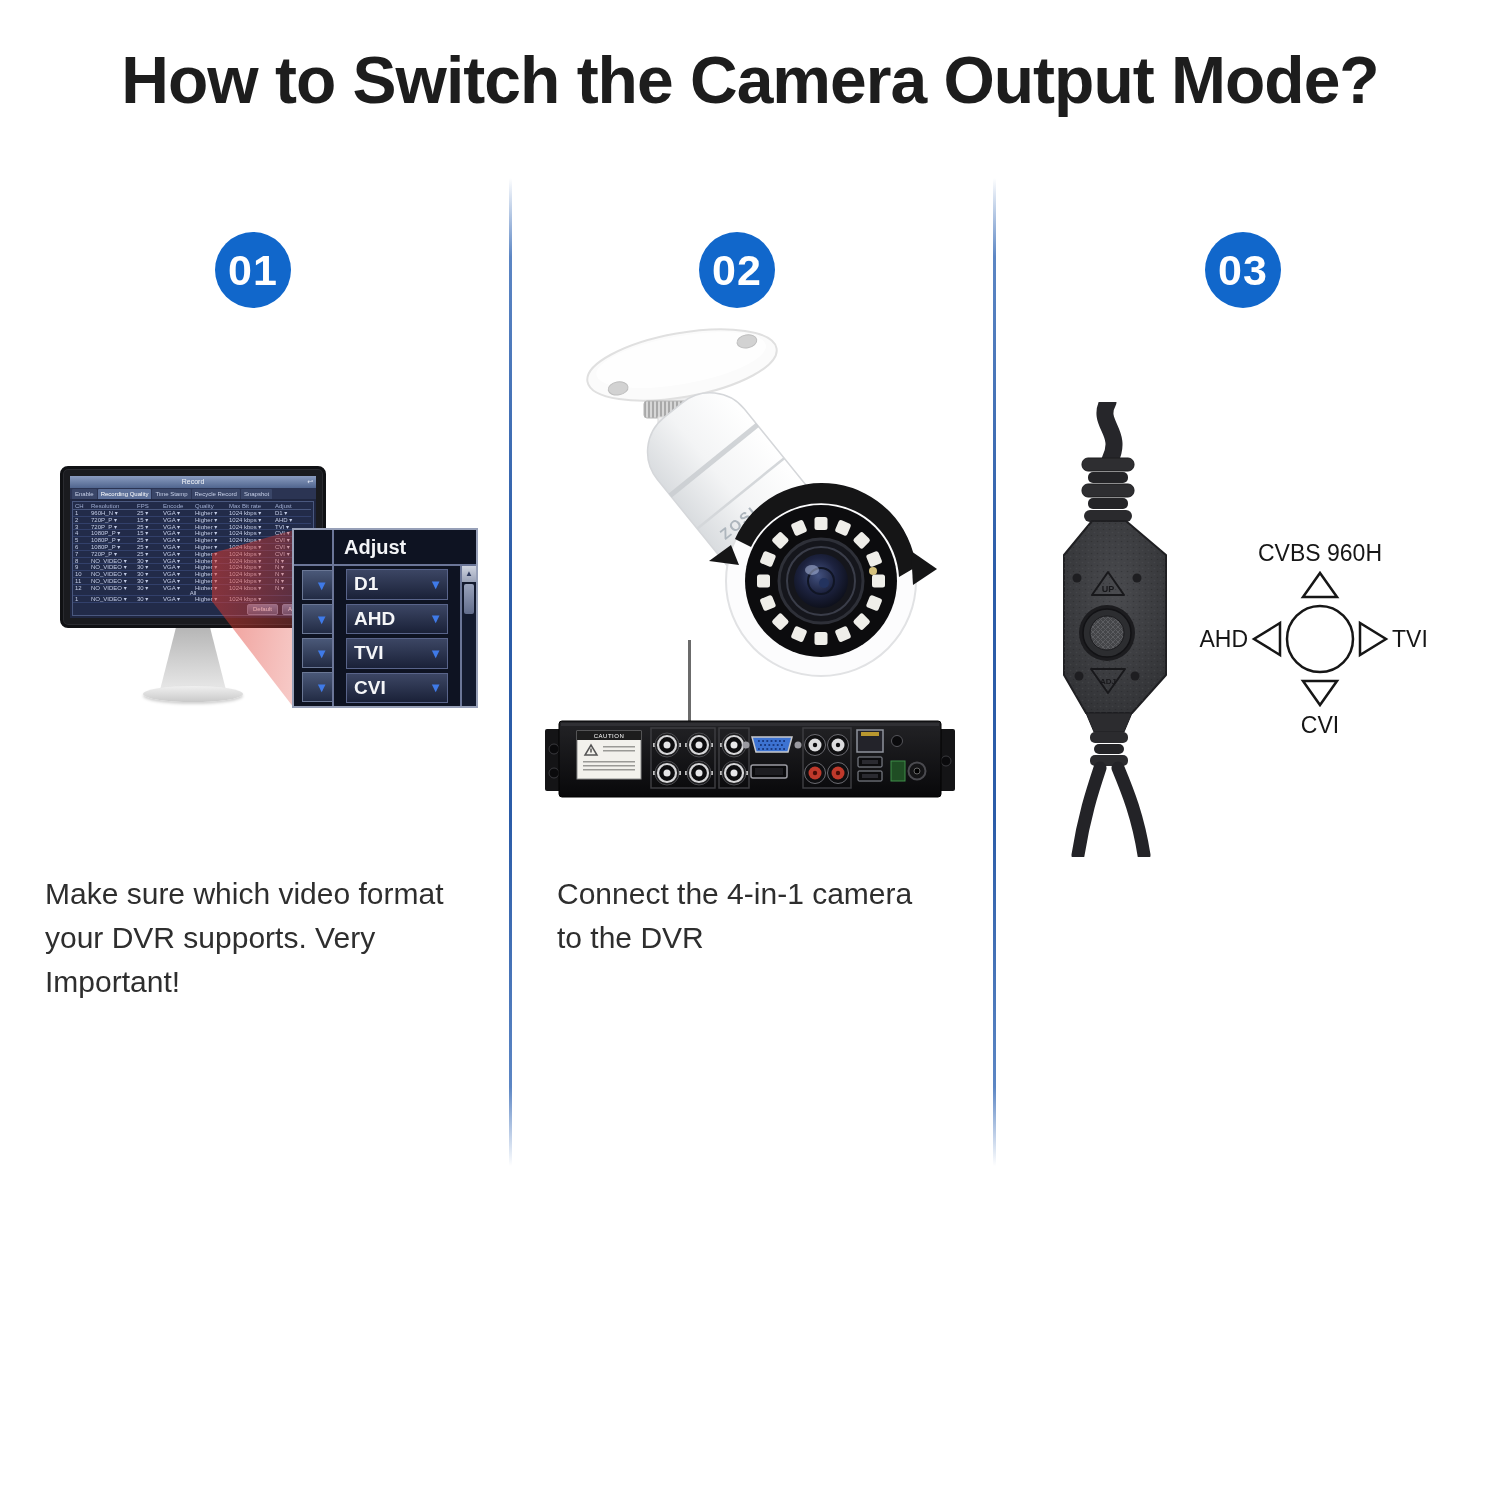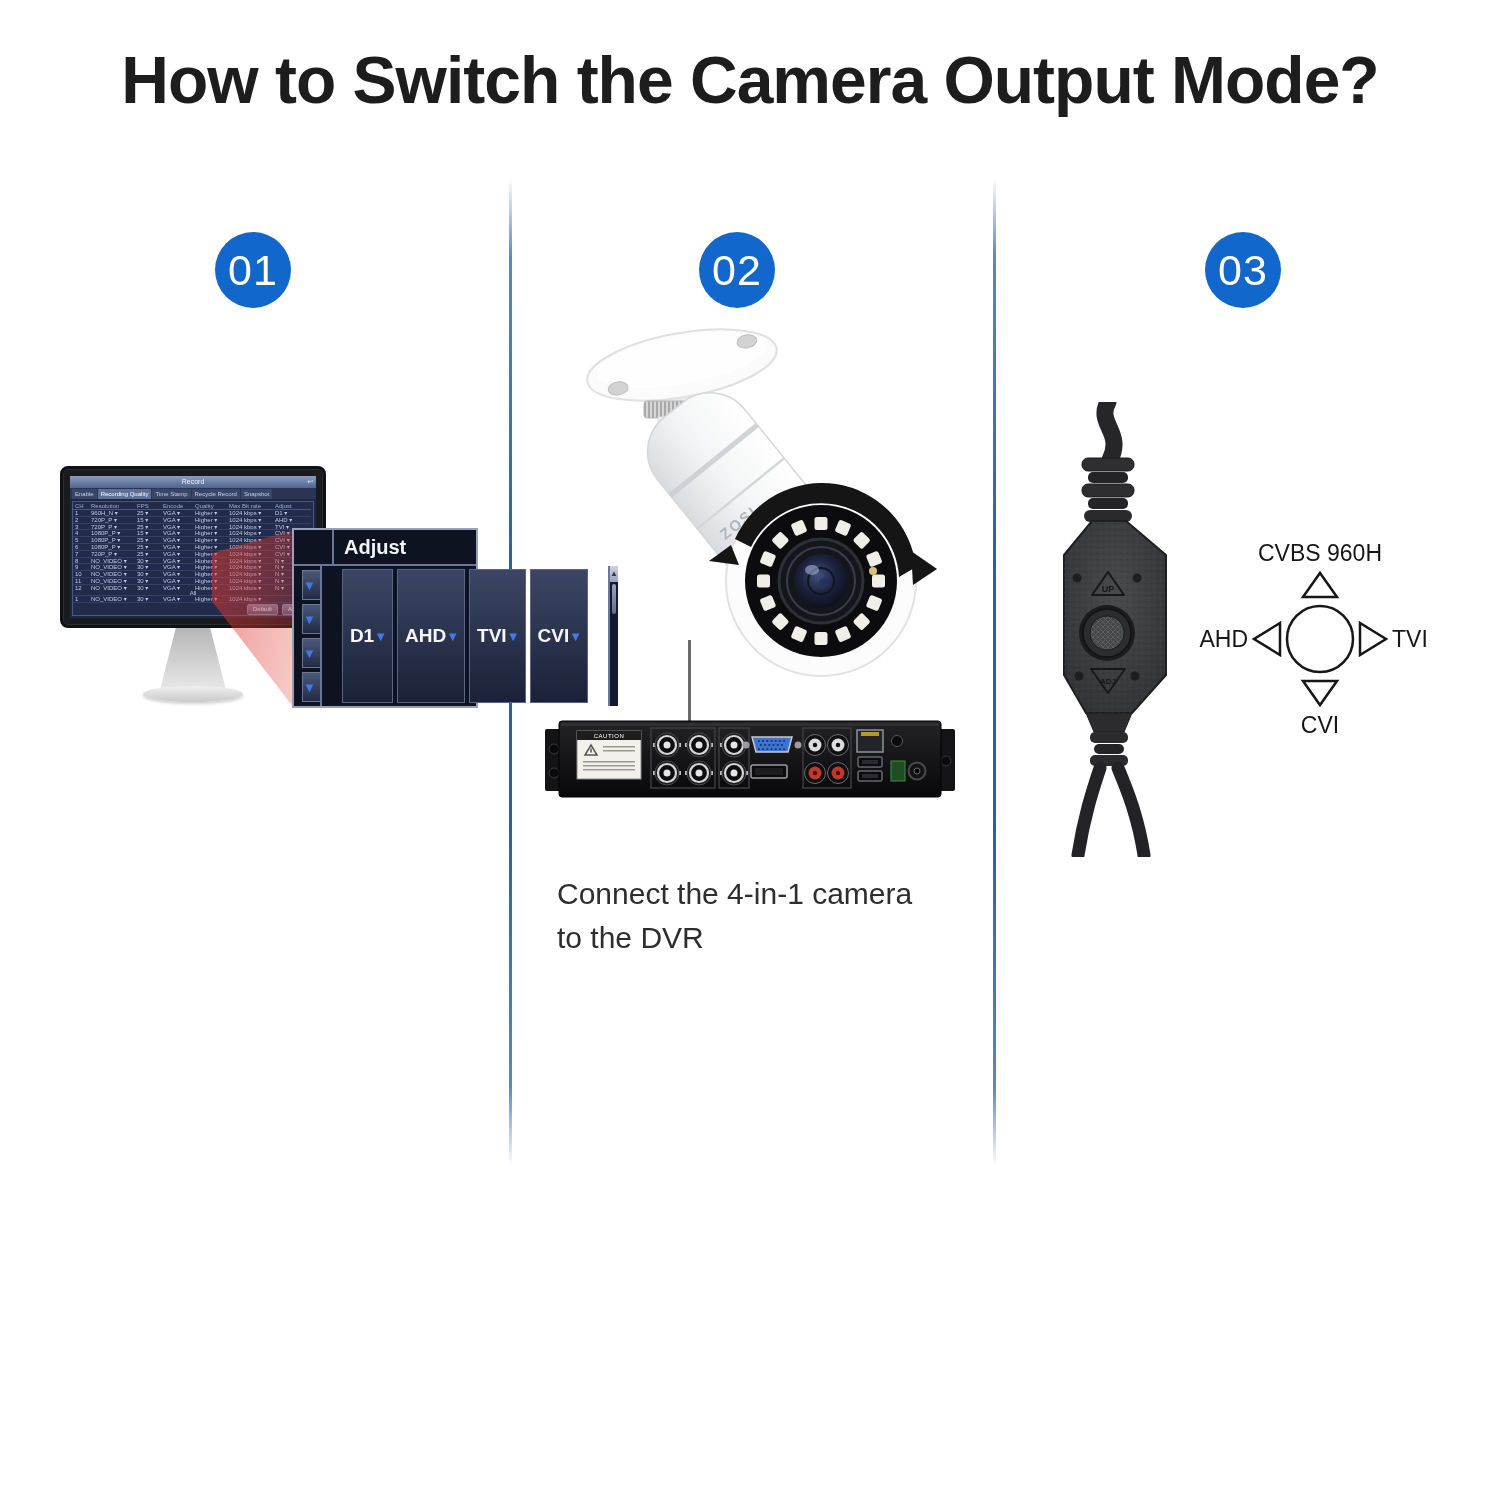--- a/index.html
+++ b/index.html
@@ -9,21 +9,21 @@
 
   .title{position:absolute;left:0;top:42px;width:100%;text-align:center;
     font-size:66px;font-weight:700;letter-spacing:-1px;color:var(--title_text,#1d1d1d)}
 
   .vdiv{position:absolute;top:178px;width:3px;height:988px;
     background:linear-gradient(to bottom,rgba(43,92,168,0),#5c86c4 8%,#2b5ca8 40%,#2b5ca8 65%,#5c86c4 92%,rgba(43,92,168,0))}
   .vd1{left:509px}.vd2{left:993px}
 
   .badge{position:absolute;width:76px;height:76px;border-radius:50%;
     background:var(--accent_blue,#1167cb);color:#fff;display:flex;align-items:center;justify-content:center;
-    font-size:43px;font-weight:400;letter-spacing:1px}
+    font-size:43px;font-weight:700;letter-spacing:1px}
   .b1{left:215px;top:232px}.b2{left:699px;top:232px}.b3{left:1205px;top:232px}
 
   .caption{position:absolute;font-size:30px;line-height:44px;color:var(--body_text,#2e2e2e)}
   .cap1{left:45px;top:872px;width:462px}
   .cap2{left:557px;top:872px;width:380px}
   .cap3{left:1035px;top:872px;width:438px}
 
   .modes{position:absolute;left:1035px;top:970px;font-size:30px;line-height:45px}
   .modes .lab{color:var(--body_text,#2e2e2e);margin-right:10px}
   .modes .val{color:var(--link_blue,#1d50a8)}
@@ -66,21 +66,21 @@
   .callout{position:absolute;left:292px;top:528px;width:186px;height:180px;z-index:3;
     background:#0e1322;border:2px solid #97a0b8;display:flex;flex-direction:column}
   .cal-h{display:flex;height:36px;flex:0 0 36px;border-bottom:2px solid #6b7698}
   .cal-h .lcell{width:40px;border-right:2px solid #6b7698}
   .cal-h .hlabel{flex:1;color:#f3f4f7;font-size:20px;font-weight:700;line-height:34px;padding-left:10px}
   .cal-body{flex:1;display:flex;min-height:0}
   .lcol{width:40px;border-right:2px solid #6b7698;display:flex;flex-direction:column;padding:2px 0}
   .lbtn{flex:1;margin:2px 0 2px 8px;background:linear-gradient(#4a5878,#222b44);border:1px solid #6a7795;
     border-right:none;display:flex;align-items:center;justify-content:flex-end;padding-right:4px}
   .dd{color:#3f7ae8;font-size:13px;line-height:1}
-  .ocol{flex:1;display:flex;padding:1px 18px}
+  .ocol{flex:1;display:flex;flex-direction:column;padding:1px 10px}
   .orow{flex:1;margin:2px;background:linear-gradient(#3c4664,#1a2138);border:1px solid #59648a;
     display:flex;align-items:center}
   .olabel{color:#f5f6f8;font-weight:700;font-size:19px;padding-left:7px;flex:1}
   .orow .dd{padding-right:5px}
   .scol{width:16px;border-left:2px solid #6b7698;background:#131a2e;display:flex;flex-direction:column}
   .sup{height:16px;background:linear-gradient(#cfd4e0,#9aa2b8);color:#2e3a5e;font-size:8px;line-height:16px;text-align:center}
   .sthumb{height:30px;margin:2px;background:linear-gradient(#99a2bb,#626d8c);border-radius:2px}
 
   
   .camera{position:absolute;left:560px;top:325px;width:410px;height:355px;z-index:1}
@@ -555,17 +555,18 @@
     <polygon points="113,62 147,62 130,38" fill="none" stroke="#161616" stroke-width="2.5"></polygon>
     <circle cx="130" cy="104" r="33" fill="none" stroke="#161616" stroke-width="2.5"></circle>
     <polygon points="90,88 90,120 64,104" fill="none" stroke="#161616" stroke-width="2.5"></polygon>
     <polygon points="170,88 170,120 196,104" fill="none" stroke="#161616" stroke-width="2.5"></polygon>
     <polygon points="113,146 147,146 130,170" fill="none" stroke="#161616" stroke-width="2.5"></polygon>
     <text x="58" y="112" font-size="23" fill="#161616" text-anchor="end">AHD</text>
     <text x="202" y="112" font-size="23" fill="#161616" text-anchor="start">TVI</text>
     <text x="130" y="198" font-size="23" fill="#161616" text-anchor="middle">CVI</text>
   </svg>
 
+  <p class="caption cap1">Make sure which video format your DVR supports. Very Important!</p>
   <p class="caption cap2">Connect the 4-in-1 camera to the DVR</p>
 
 
 
 </div>
 
 </body></html>

